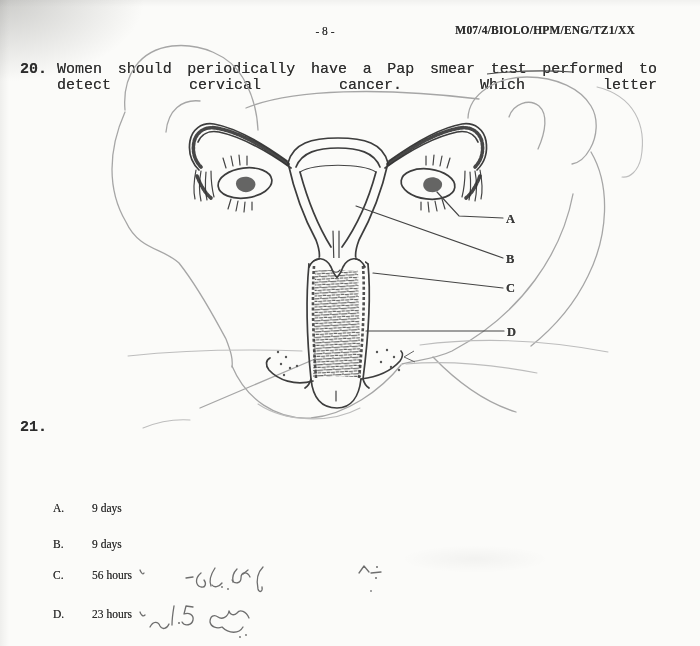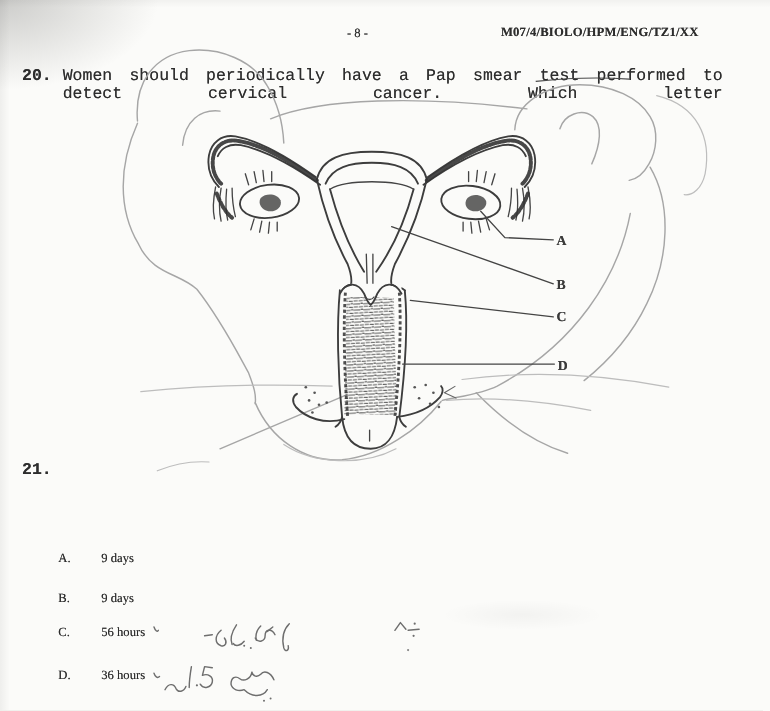--- a/index.html
+++ b/index.html
@@ -76,21 +76,21 @@
     <div class="opt">
       <div class="opt-letter">B.</div>
       <div>9 days</div>
     </div>
     <div class="opt">
       <div class="opt-letter">C.</div>
       <div>56 hours</div>
     </div>
     <div class="opt">
       <div class="opt-letter">D.</div>
-      <div>36 hours</div>
+      <div>23 hours</div>
     </div>
   </div>
 
   <svg class="overlay" width="700" height="646" viewBox="0 0 700 646">
     <defs>
       <pattern id="hatch" width="9" height="5.5" patternUnits="userSpaceOnUse" patternTransform="rotate(-3)">
         <path d="M0.5,1.5 h5.5 M7.2,1 h1.4 M1,4 h3 M5.5,4.2 h3" stroke="#474747" stroke-width="1.05" fill="none" stroke-linecap="round"></path>
       </pattern>
     </defs>
 

